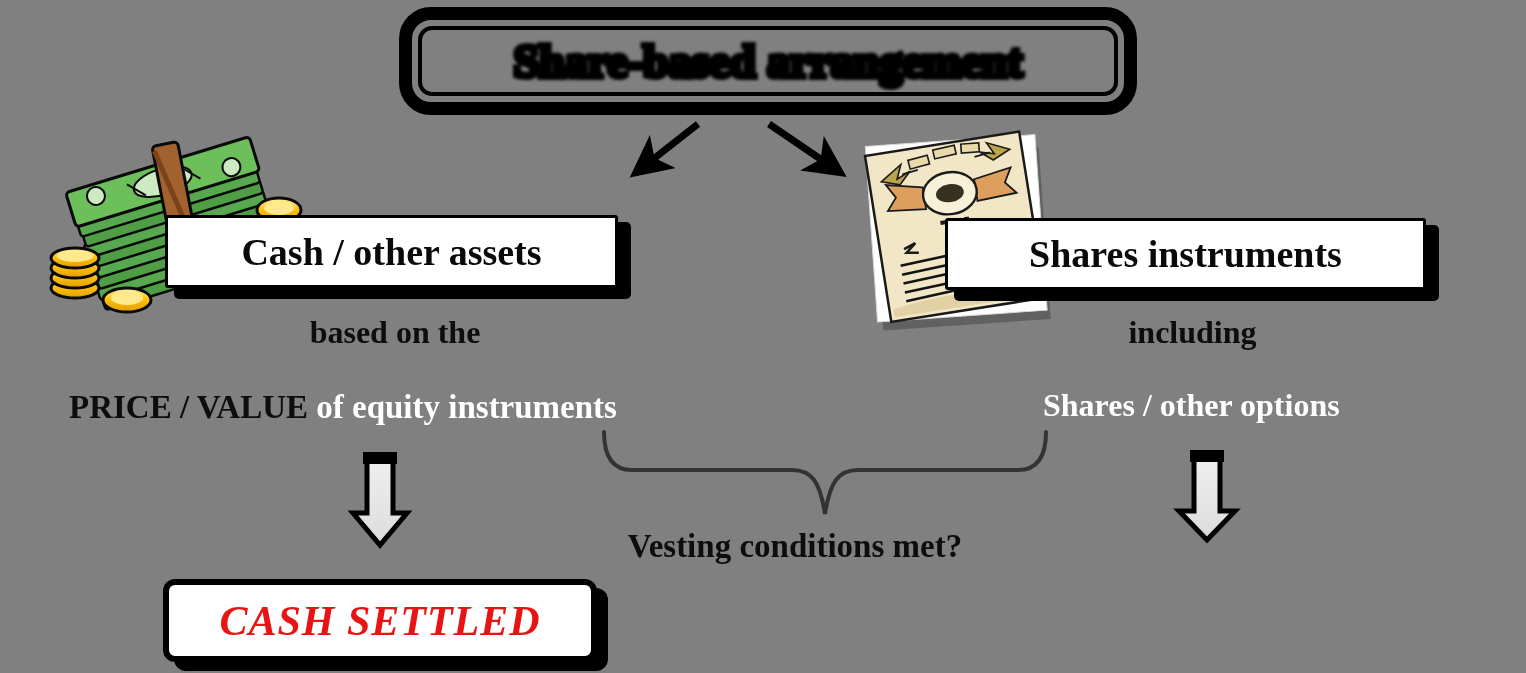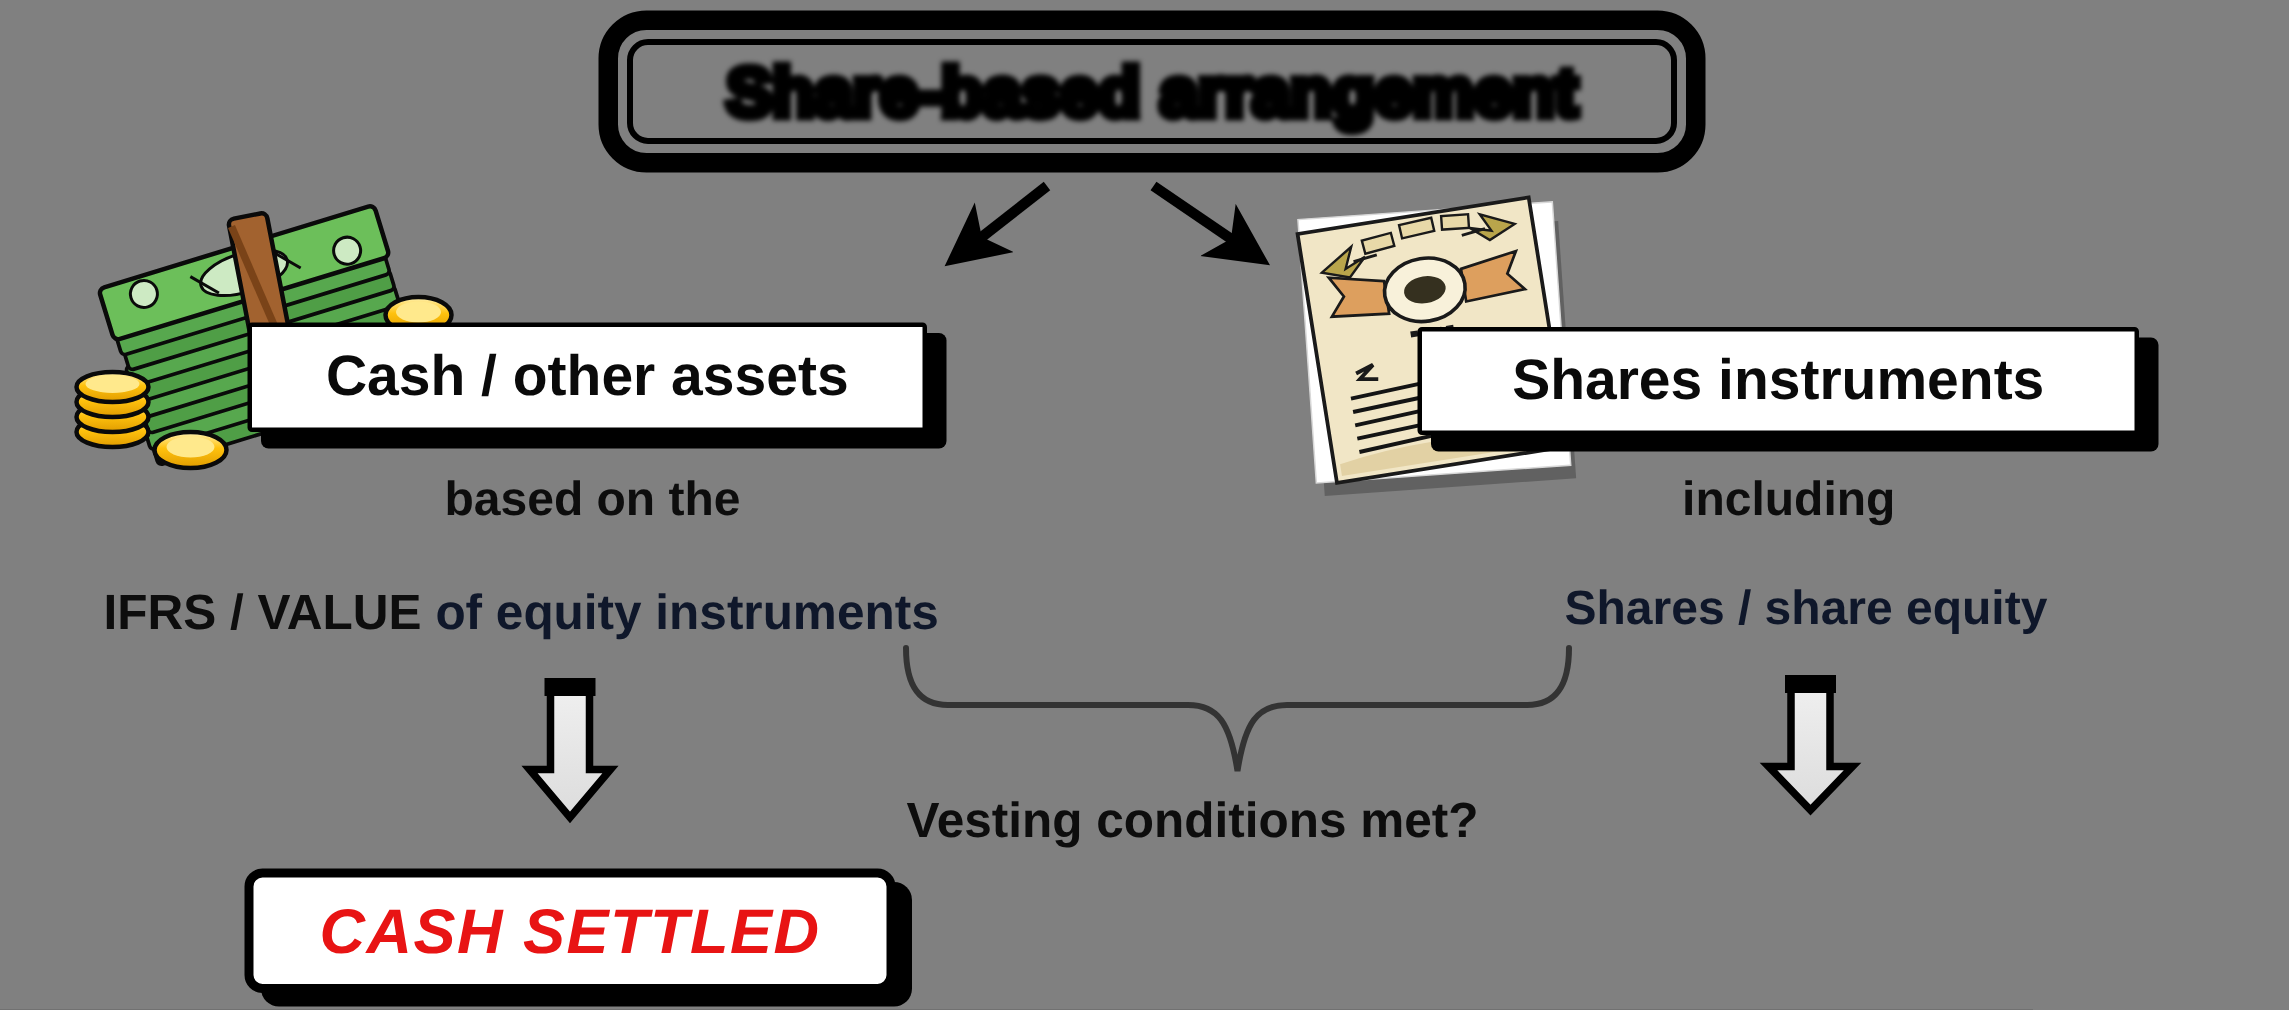--- a/index.html
+++ b/index.html
@@ -1,18 +1,18 @@
 <!DOCTYPE html>
 <html><head>
 <meta charset="utf-8">
 <style>
   html,body{margin:0;padding:0;background:#666;}
   #canvas{
     position:relative;width:1526px;height:673px;overflow:hidden;
-    background:#808080;font-family:Liberation Sans, sans-serif;color:#111;
+    background:#808080;font-family:Liberation Serif, serif;color:#111;
   }
   .abs{position:absolute;}
   
   .title-box{
     left:399px;top:7px;width:738px;height:108px;
     border:13px solid #000;border-radius:32px;box-sizing:border-box;
   }
   .title-inner{
     position:absolute;inset:6px;border:4px solid #000;border-radius:14px;
     display:flex;align-items:center;justify-content:center;
@@ -44,21 +44,21 @@
   }
   .box-cash-settled{left:163px;top:579px;width:434px;height:83px;}
   .box-equity-settled{left:992px;top:579px;width:437px;height:83px;}
   
   .hand{font-weight:bold;color:#0d0d0d;white-space:nowrap;z-index:2;}
   .t-basedon{left:275px;top:314px;width:240px;text-align:center;font-size:32px;}
   .t-including{left:1110px;top:314px;width:165px;text-align:center;font-size:32px;}
   .t-price{left:69px;top:389px;font-size:33px;}
   .t-shares{left:1043px;top:387px;font-size:32px;}
   .t-vesting{left:580px;top:528px;width:430px;text-align:center;font-size:33px;}
-  .blue{color:#0f172a;}
+  .blue{color:#ffffff;}
   
   .logo-wrap{left:660px;top:258px;width:250px;height:135px;z-index:2;}
   .logo-ifrs{
     position:absolute;left:26px;top:48px;font-size:50px;font-weight:bold;color:#fff;
     letter-spacing:-1px;transform:scaleX(.82);transform-origin:left center;white-space:nowrap;
   }
   .logo-box{
     position:absolute;left:151px;top:46px;font-size:54px;font-weight:bold;color:#575757;
     letter-spacing:-2px;transform:scaleX(.88);transform-origin:left center;white-space:nowrap;
   }
@@ -203,23 +203,23 @@
   </div>
   <div class="abs white-box box-equity">
     <span class="lbl">Shares instruments</span>
   </div>
 
   <div class="abs hand t-including">including</div>
   <div class="abs hand t-basedon">based on the</div>
 
 
   <div class="abs hand t-price">
-    <span>IFRS / VALUE </span><span class="blue">of equity instruments</span>
-  </div>
-  <div class="abs hand t-shares blue">Shares / share equity</div>
+    <span>PRICE / VALUE </span><span class="blue">of equity instruments</span>
+  </div>
+  <div class="abs hand t-shares blue">Shares / other options</div>
 
   <div class="abs hand t-vesting">Vesting conditions met?</div>
 
   <div class="abs result-box box-cash-settled">
     <span class="lbl">CASH SETTLED</span>
   </div>
 
 </div>
 
 </body></html>

